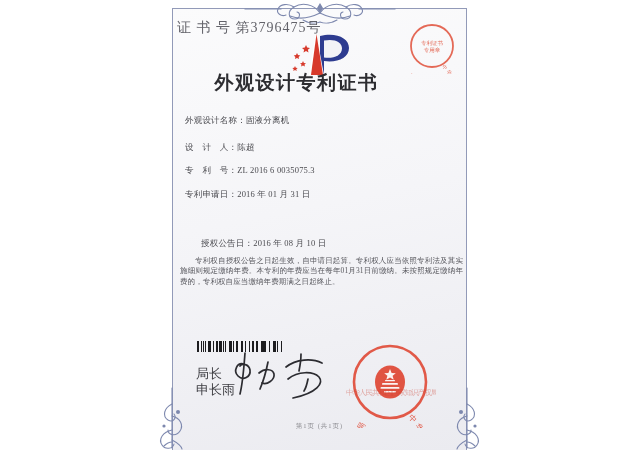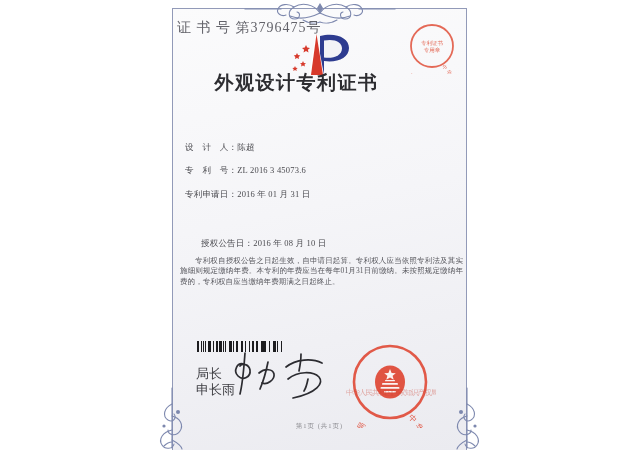--- a/index.html
+++ b/index.html
@@ -120,22 +120,23 @@
         <polygon points="20,14 21.2,16.6 24,16.9 21.9,18.8 22.5,21.5 20,20.1 17.5,21.5 18.1,18.8 16,16.9 18.8,16.6"></polygon>
         <polygon points="11,22 12,24.1 14.3,24.4 12.6,25.9 13.1,28.1 11,27 8.9,28.1 9.4,25.9 7.7,24.4 10,24.1"></polygon>
         <polygon points="17,30 17.9,31.9 20,32.2 18.5,33.6 18.9,35.6 17,34.6 15.1,35.6 15.5,33.6 14,32.2 16.1,31.9"></polygon>
         <polygon points="9,35 9.8,36.7 11.7,36.9 10.3,38.2 10.7,40 9,39.1 7.3,40 7.7,38.2 6.3,36.9 8.2,36.7"></polygon>
       </g>
     </svg>
   </div>
 
   <div class="title">外观设计专利证书</div>
 
+  <div class="field" style="top:115px;"><span>外观设计名称：</span><span>固液分离机</span></div>
   <div class="field" style="top:142px;"><span>设　计　人：</span><span>陈超</span></div>
-  <div class="field" style="top:165px;"><span>专　利　号：</span><span>ZL 2016 3 45073.6</span></div>
+  <div class="field" style="top:165px;"><span>专　利　号：</span><span>ZL 2016 6 0035075.3</span></div>
   <div class="field" style="top:189px;"><span>专利申请日：</span><span>2016 年 01 月 31 日</span></div>
   <div class="field" style="top:238px;margin-left:16px;"><span>授权公告日：</span><span>2016 年 08 月 10 日</span></div>
 
   <div class="body-text">
     <p>专利权自授权公告之日起生效，自申请日起算。专利权人应当依照专利法及其实施细则规定缴纳年费。本专利的年费应当在每年01月31日前缴纳。未按照规定缴纳年费的，专利权自应当缴纳年费期满之日起终止。</p>
   </div>
 
   <div class="barcode"></div>
 
   <div class="sig-block">

